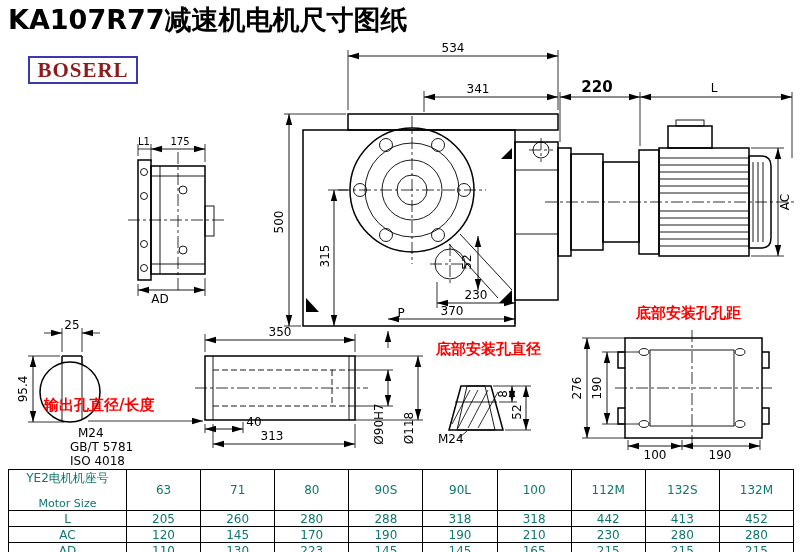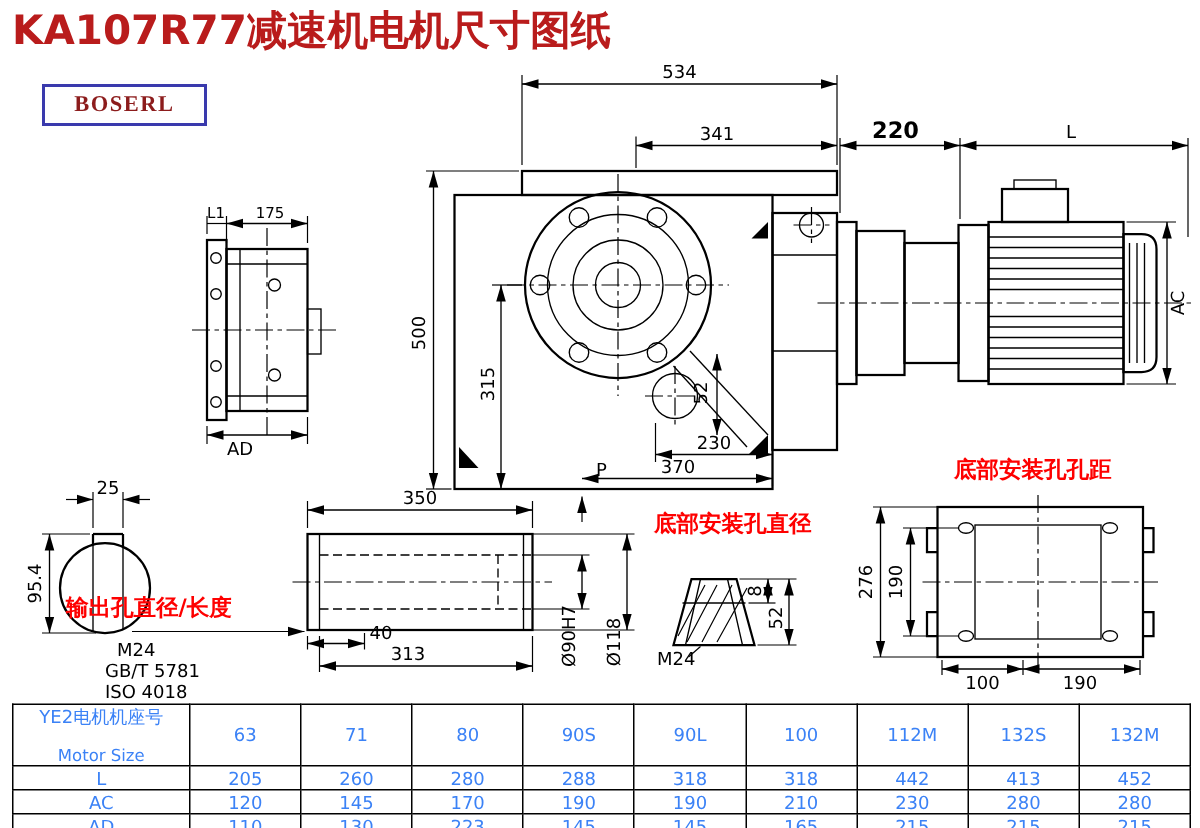--- a/index.html
+++ b/index.html
@@ -3,49 +3,49 @@
 <meta charset="utf-8">
 <style>
   * { margin:0; padding:0; box-sizing:border-box; }
   html,body { width:800px; height:552px; }
   body {
     position:relative; background:#ffffff; overflow:hidden;
     font-family:"DejaVu Sans","Liberation Sans",sans-serif;
   }
   .page-title {
     position:absolute; left:8px; top:2px;
-    font-size:27px; font-weight:bold; color:#b91c1c; letter-spacing:0px;
+    font-size:27px; font-weight:bold; color:#000000; letter-spacing:0px;
     white-space:nowrap;
   }
   .brand-box {
     position:absolute; left:28px; top:56px; width:110px; height:28px;
     border:2px solid #3a3aad; background:#ffffff;
     color:#8c1c1c; font-family:"Liberation Serif","DejaVu Serif",serif;
-    font-weight:bold; font-size:15px; letter-spacing:1px;
+    font-weight:bold; font-size:21px; letter-spacing:1px;
     text-align:center; line-height:24px;
   }
   svg { position:absolute; left:0; top:0; }
   svg text { font-family:"DejaVu Sans","Liberation Sans",sans-serif; }
   .dim  { font-size:12px; fill:#000; }
   .dimsm{ font-size:10px; fill:#000; }
   .dimb { font-size:15px; font-weight:bold; fill:#000; }
   .red  { font-size:15px; font-weight:bold; fill:#fe0000; }
   .ol { fill:none; stroke:#000; stroke-width:1.5; }
   .tl { fill:none; stroke:#000; stroke-width:0.9; }
   .el { fill:none; stroke:#000; stroke-width:0.8; }
   .dl { fill:none; stroke:#000; stroke-width:0.9; marker-start:url(#as); marker-end:url(#ae); }
   .cl { fill:none; stroke:#000; stroke-width:0.8; stroke-dasharray:12 3 3 3; }
   .hl { fill:none; stroke:#000; stroke-width:0.9; stroke-dasharray:6 3; }
   table.spec {
     position:absolute; left:8px; top:469px; width:786px;
     border-collapse:collapse; table-layout:fixed; font-size:12px; background:#fff;
   }
   table.spec th, table.spec td {
     border:1px solid #000; text-align:center; vertical-align:middle;
-    padding:0; height:16px; font-weight:normal; color:#3b82f6;
+    padding:0; height:16px; font-weight:normal; color:#0f766e;
   }
   table.spec tr.hdr th { height:31px; }
   table.spec .en { font-size:11px;margin-top:10px; }
   col.c0 { width:118px; }
 </style>
 </head>
 <body>
 
 <div class="page-title">KA107R77减速机电机尺寸图纸</div>
 <div class="brand-box">BOSERL</div>

